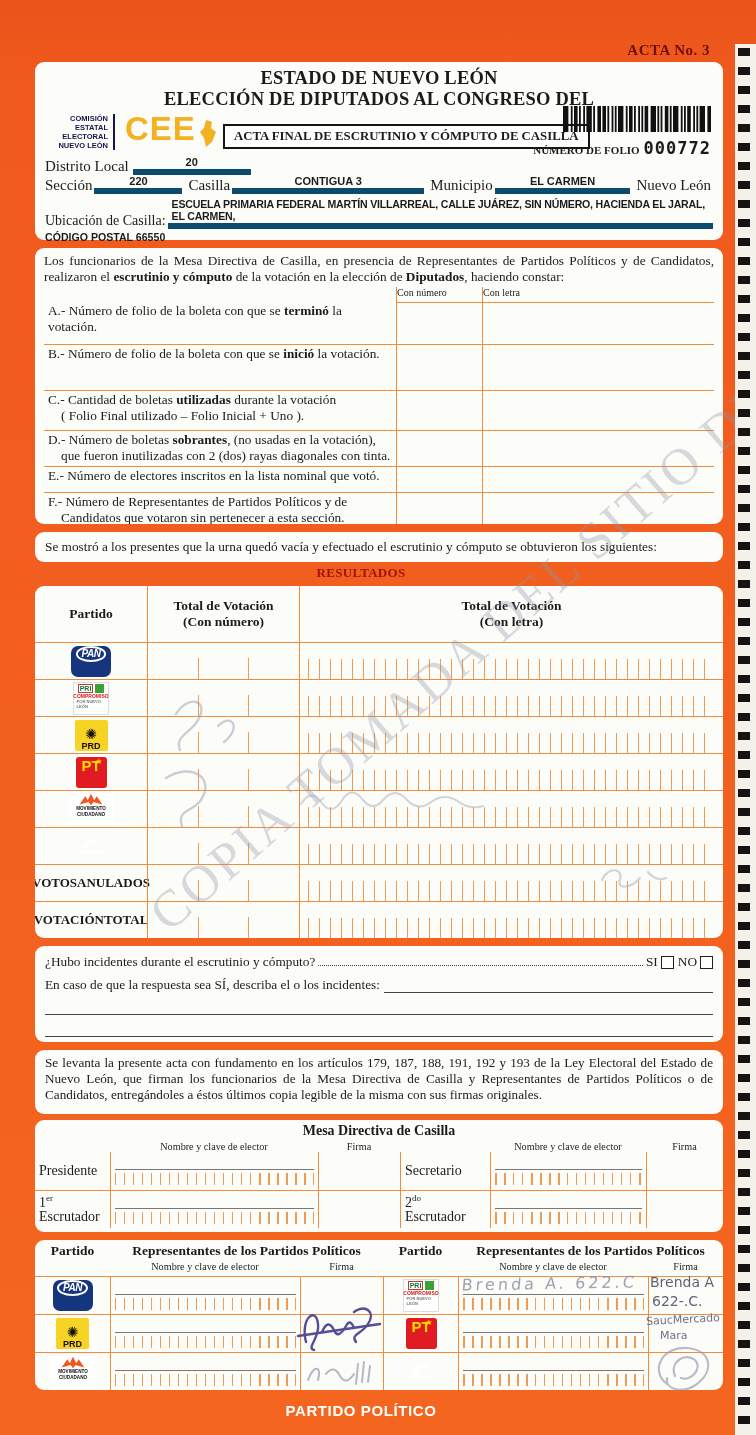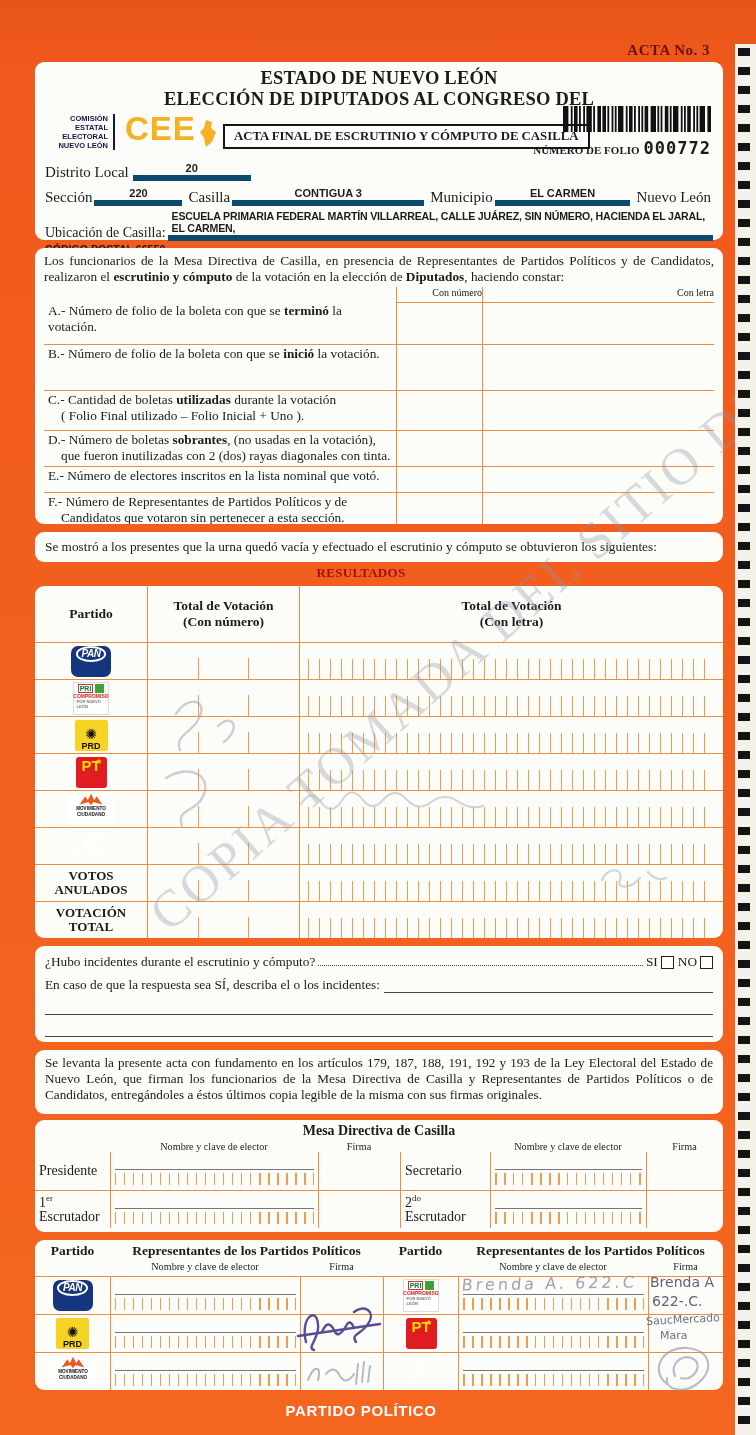--- a/index.html
+++ b/index.html
@@ -19,56 +19,56 @@
   .hdr-title{ text-align:center;font-weight:bold;font-size:18.5px;line-height:1.12;letter-spacing:.2px}
   .logo-row{position:relative;height:44px;margin-top:3px}
   .org{position:absolute;left:4px;top:2px;width:66px;font:bold 7.5px "Liberation Sans",sans-serif;color:#15154e;text-align:right;line-height:1.2;padding-right:5px;border-right:2px solid #15154e}
   .cee{position:absolute;left:80px;top:-2px;font:bold 33px "Liberation Sans",sans-serif;color:#f4b223;letter-spacing:1px;display:flex;align-items:flex-end}
   .cee svg{margin-left:2px}
   .acta-box{position:absolute;left:178px;top:12px;border:2px solid #151515;padding:3px 9px;font-weight:bold;font-size:12.8px;white-space:nowrap;background:#fff}
   .barcode{position:absolute;right:2px;top:-8px;width:150px;height:30px}
   .folio{position:absolute;right:2px;top:26px;white-space:nowrap}
   .folio .fl{font-weight:bold;font-size:11px}
   .folio .fv{font:600 17px "DejaVu Sans Mono",monospace;letter-spacing:1px;margin-left:4px}
-  .fline{display:flex;align-items:flex-end;font-size:15px;margin-top:6px}
+  .fline{display:flex;align-items:flex-end;font-size:15px;margin-top:0}
   .fval{font:bold 11px "Liberation Sans",sans-serif;border-bottom:6px solid #0c4a6e;text-align:center;display:inline-block;padding:0 4px 1px;transform-origin:left bottom}
   .u1{width:118px;margin-left:2px}
   .u2{width:88px}.u3{width:192px}.u4{flex:1}
   .lbl{white-space:nowrap;padding:0 2px 0 6px}
   .lbl:first-child{padding-left:0}
   .ubi{display:flex;align-items:flex-end;font-size:14px;margin-top:4px}
   .ubi .fval{flex:1;text-align:left;font-size:10.6px;letter-spacing:-.2px}
   .ubi2{font:bold 10.6px "Liberation Sans",sans-serif;margin-top:2px}
   .uso{display:flex;justify-content:space-between;border-top:1px solid #9a9a9a;margin-top:5px;padding:2px 2px 0;font-size:6.6px;color:#4a4a4a}
 
   
   .intro{top:248px;height:276px;padding:5px 9px 0;overflow:hidden}
   .intro p{font-size:13.3px;line-height:1.18;text-align:justify}
   .tgrid{display:grid;grid-template-columns:352px 86px 1fr;grid-template-rows:15px 42px 46px 40px 36px 26px 40px;margin-top:3px}
   .tg{position:relative;font-size:13.3px;line-height:1.15;padding:1px 4px}
-  .tg.h{font-size:10px;text-align:right;color:#222;padding:0}
+  .tg.h{font-size:10px;text-align:left;color:#222;padding:0}
   .tg.n,.tg.l{border-left:1px solid var(--ln)}
   .tg.bt{border-top:1px solid var(--ln)}
   .tg .ln2{padding-left:13px}
 
   .urna{top:532px;height:30px;display:flex;align-items:center;padding:0 10px;font-size:13.3px}
   .res-title{position:absolute;top:565px;left:0;width:722px;text-align:center;font-weight:bold;font-size:13px;color:#9c130c;z-index:2;letter-spacing:.3px}
 
   
   .results{top:586px;height:352px;overflow:hidden}
   .res-head{display:grid;grid-template-columns:112px 152px 1fr;height:56px}
   .rh{display:flex;flex-direction:column;align-items:center;justify-content:center;font-weight:bold;font-size:13.5px;line-height:1.15}
   .rh.c2,.rh.c3{border-left:1px solid var(--ln)}
   .res-body{display:grid;grid-template-columns:112px 152px 1fr;grid-auto-rows:37px}
   .rc{position:relative;border-top:1px solid var(--ln)}
   .rc.c2,.rc.c3{border-left:1px solid var(--ln)}
   .rc.c2::before,.rc.c2::after{content:'';position:absolute;bottom:0;width:1px;height:58%;background:var(--comb)}
   .rc.c2::before{left:33%}.rc.c2::after{left:66%}
   .comb-l{position:absolute;left:8px;right:8px;bottom:0;height:56%;background:repeating-linear-gradient(90deg,var(--comb) 0 1.5px,transparent 1.5px 11px)}
-  .res-label{display:flex;flex-direction:column;align-items:center;justify-content:center;font-weight:bold;font-size:13px;line-height:1.1;height:100%}
+  .res-label{display:flex;flex-direction:row;align-items:center;justify-content:center;font-weight:bold;font-size:13px;line-height:1.1;height:100%}
   .logo-cell{display:flex;align-items:center;justify-content:center;height:100%}
 
   
   .lg{position:relative;display:flex;flex-direction:column;align-items:center;justify-content:flex-start}
   .lg-pan{width:40px;height:31px;background:#16357f;border-radius:7px}
   .pan-oval{border:2px solid #fff;border-radius:50%;padding:0 4px 1px;color:#fff;font:italic bold 10px "Liberation Sans",sans-serif;letter-spacing:-.5px}
   .lg-prd{width:33px;height:31px;background:#f7d324;border-radius:2px;justify-content:flex-end}
   .prd-sun{color:#111;font-size:14px;line-height:13px}
   .prd-band{color:#111;font:bold 9px "Liberation Sans",sans-serif;line-height:10px}
   .lg-pt{width:31px;height:31px;background:#e11b22;border-radius:3px}

